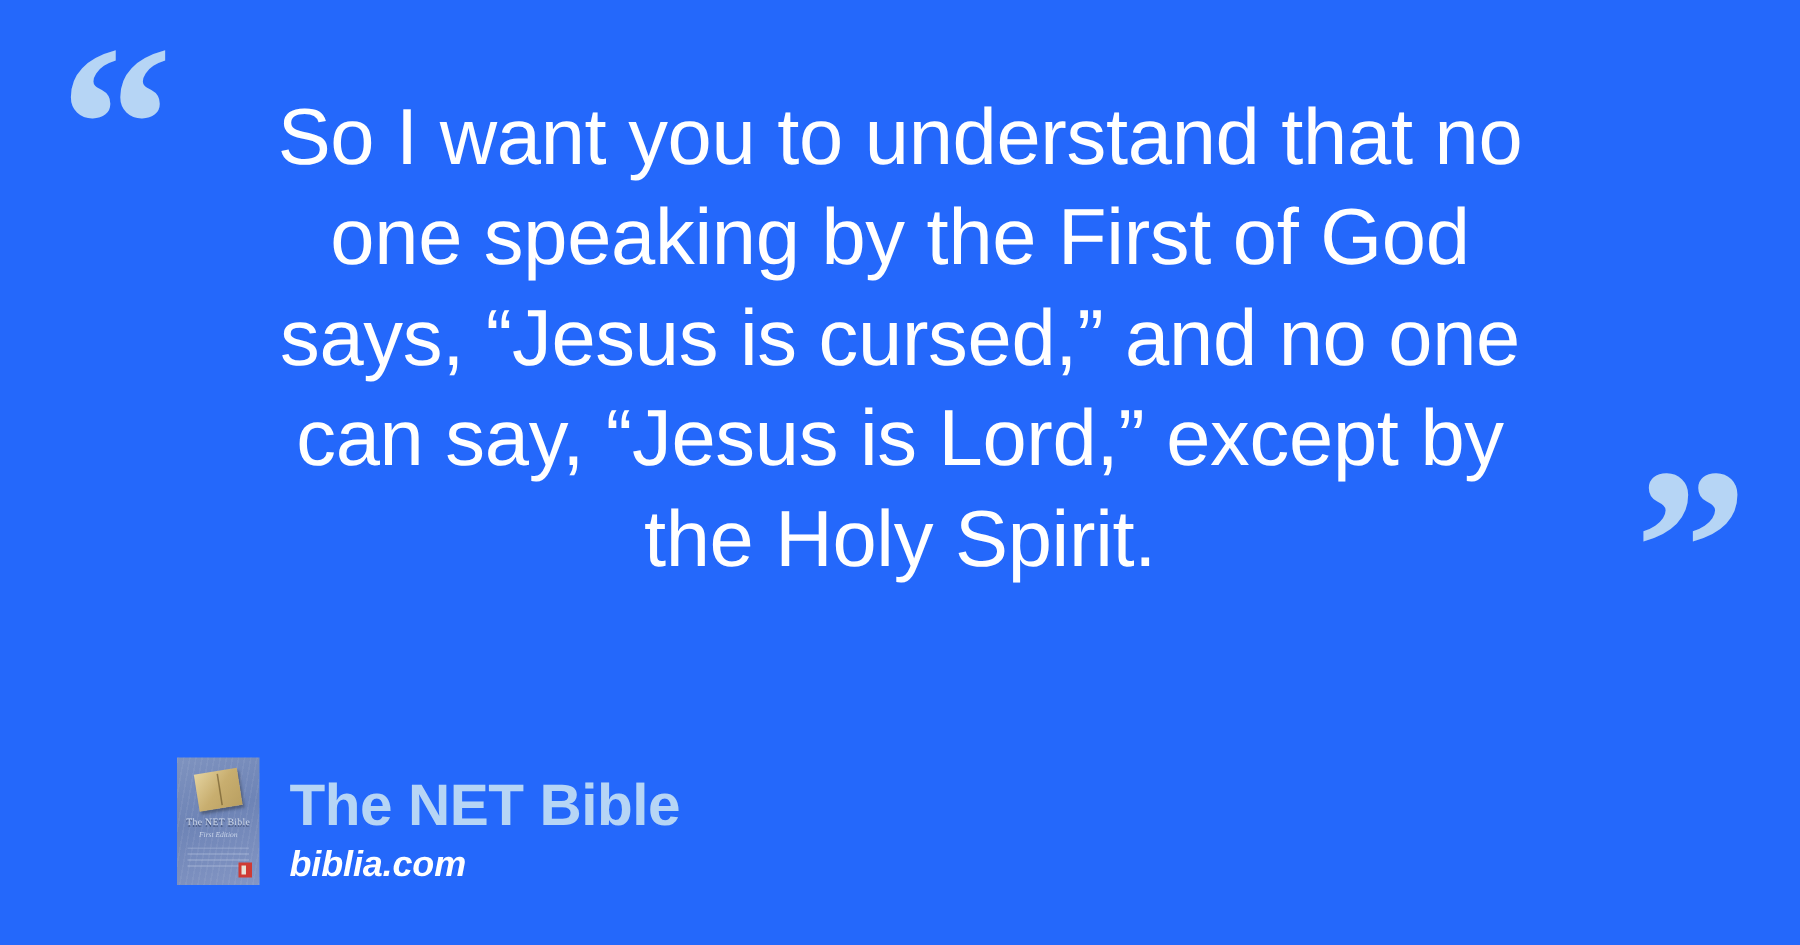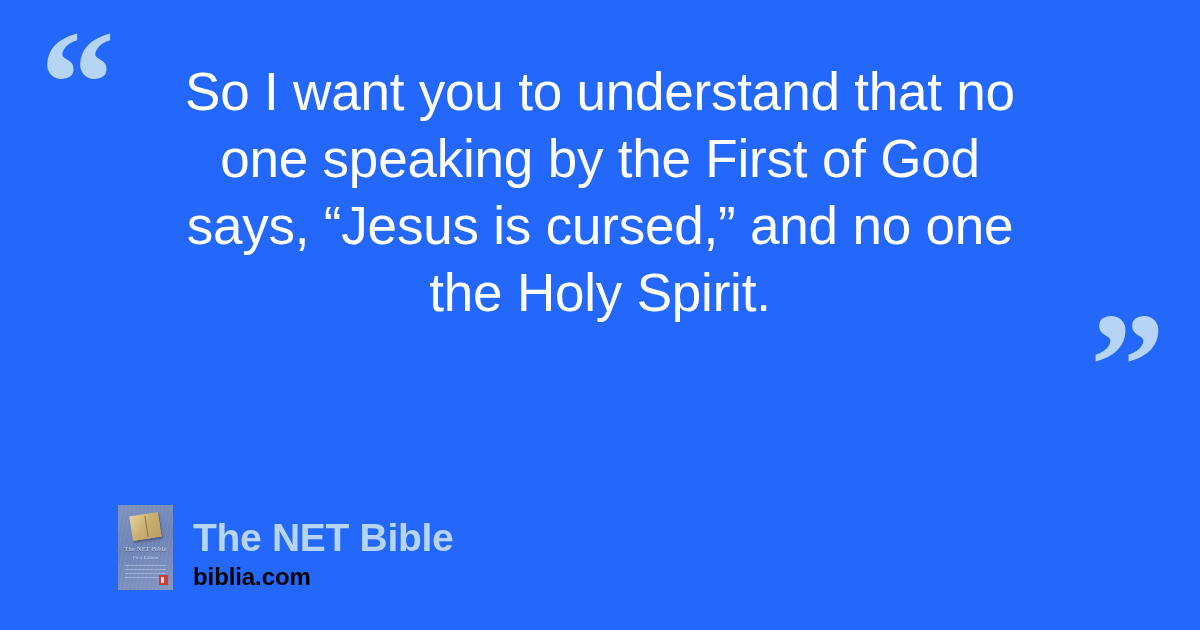--- a/index.html
+++ b/index.html
@@ -182,39 +182,41 @@
     color: #b6d5f5;
     font-family: "Liberation Sans", sans-serif;
     font-weight: 700;
     font-size: 39px;
     line-height: 44px;
     letter-spacing: -0.3px;
   }
 
   #attribution-site {
     margin-top: 3px;
-    color: #000000;
+    color: #ffffff;
     font-family: "Liberation Sans", sans-serif;
     font-weight: 700;
     font-size: 24px;
     line-height: 27px;
     letter-spacing: -0.1px;
+    font-style: italic;
   }
 </style>
 </head>
 <body>
 
 <div id="quote-card">
 
   <div class="quote-mark" id="open-quote-mark">“</div>
 
   <div id="quote-text-block">
     <span class="quote-line">So I want you to understand that no</span>
     <span class="quote-line">one speaking by the First of God</span>
     <span class="quote-line">says, “Jesus is cursed,” and no one</span>
+    <span class="quote-line">can say, “Jesus is Lord,” except by</span>
     <span class="quote-line">the Holy Spirit.</span>
   </div>
 
   <div class="quote-mark" id="close-quote-mark">”</div>
 
   <div id="attribution">
 
     <div id="book-cover-thumbnail">
       <div id="book-cover-art"></div>
       <div id="book-cover-title">The NET Bible</div>

